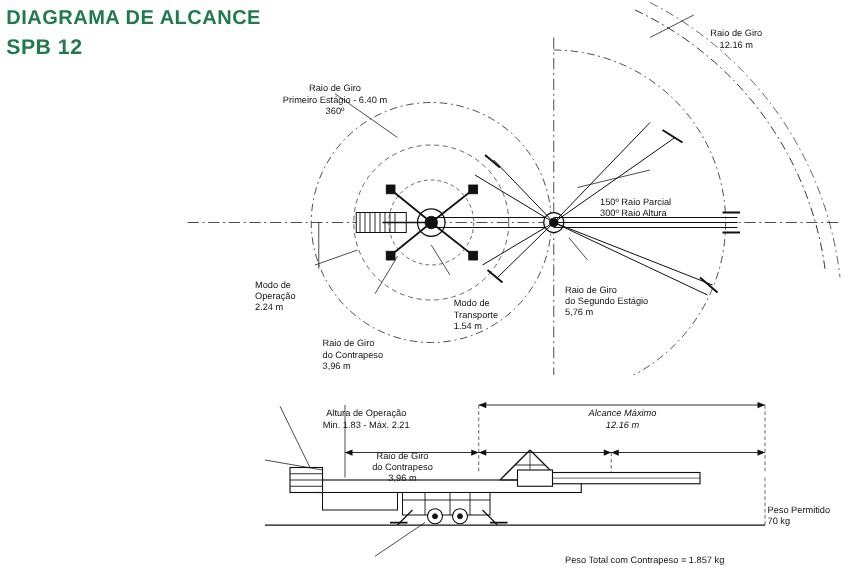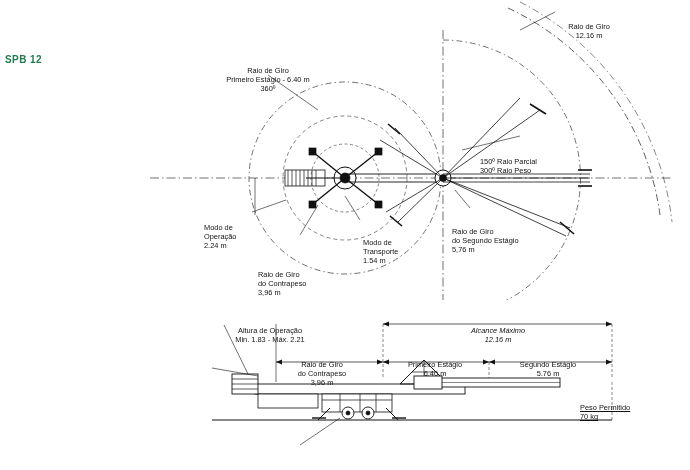--- a/index.html
+++ b/index.html
@@ -1,28 +1,29 @@
 <!DOCTYPE html>
 <html><head>
 <meta charset="utf-8">
 <style>
   html,body{margin:0;padding:0;}
   body{width:690px;height:470px;background:#ffffff;font-family:"Liberation Sans",sans-serif;overflow:hidden;position:relative;}
   #root{position:absolute;left:0;top:0;width:690px;height:470px;}
   .ttl1{position:absolute;left:5px;top:6px;font-size:16px;font-weight:bold;color:#1f7a4d;letter-spacing:.4px;}
-  .ttl2{position:absolute;left:5px;top:28px;font-size:10px;font-weight:bold;color:#1f7a4d;letter-spacing:.4px;margin-top:26px;}
+  .ttl2{position:absolute;left:5px;top:28px;font-size:17px;font-weight:bold;color:#1f7a4d;letter-spacing:.4px;}
   .lbl{position:absolute;font-size:7.4px;color:#111;line-height:9.2px;white-space:pre-line;margin-top:20px;}
   .lbl.c{text-align:center;}
   svg{position:absolute;left:0;top:0;}
 </style>
 </head>
 <body>
 
 <div id="root">
 
+  <div class="ttl1">DIAGRAMA DE ALCANCE</div>
   <div class="ttl2">SPB 12</div>
 
   <svg width="690" height="300">
     <g stroke="#111" fill="none" stroke-width="0.7">
 
       <path d="M 508 8 A 268 268 0 0 1 660 215" stroke="#333" stroke-width="0.8" stroke-dasharray="7 3 1.5 3"></path>
       <path d="M 520 2 A 282 282 0 0 1 672 222" stroke="#333" stroke-width="0.6" stroke-dasharray="7 3 1.5 3"></path>
 
       <path d="M 443 40 A 138 138 0 1 1 442 316" stroke="#333" stroke-width="0.7" stroke-dasharray="6 3 1.5 3"></path>
 
@@ -98,21 +99,21 @@
       <line x1="255" y1="178" x2="255" y2="215" stroke="#111" stroke-width="0.6"></line>
     </g>
   </svg>
 
   <div class="lbl c" style="left:549px;top:2px;width:80px;">Raio de Giro
 12.16 m</div>
   <div class="lbl c" style="left:198px;top:46px;width:140px;">Raio de Giro
 Primeiro Estágio - 6.40 m
 360º</div>
   <div class="lbl" style="left:480px;top:137px;width:110px;">150º Raio Parcial
-300º Raio Peso</div>
+300º Raio Altura</div>
   <div class="lbl" style="left:452px;top:207px;width:110px;">Raio de Giro
 do Segundo Estágio
 5,76 m</div>
   <div class="lbl" style="left:204px;top:203px;width:70px;">Modo de
 Operação
 2.24 m</div>
   <div class="lbl" style="left:363px;top:218px;width:70px;">Modo de
 Transporte
 1.54 m</div>
   <div class="lbl" style="left:258px;top:250px;width:90px;">Raio de Giro
@@ -180,27 +181,24 @@
       <path d="M 383 62 l -6 -2.5 v5 z" fill="#111" stroke="none"></path>
 
       <line x1="276" y1="48" x2="276" y2="24" stroke="#111" stroke-width="0.6"></line>
 
       <line x1="612" y1="82" x2="612" y2="120" stroke="#111" stroke-width="0.5" stroke-dasharray="3 2"></line>
 
       <line x1="300" y1="145" x2="340" y2="118" stroke="#111" stroke-width="0.6"></line>
     </g>
   </svg>
 
-  <div class="lbl c" style="left:210px;top:306px;width:120px;">Altura de Operação
+  <div class="lbl c" style="left:233px;top:306px;width:120px;">Altura de Operação
 Min. 1.83 - Máx. 2.21</div>
   <div class="lbl c" style="left:282px;top:340px;width:80px;">Raio de Giro
 do Contrapeso
 3,96 m</div>
   <div class="lbl c" style="left:430px;top:306px;width:136px;font-style:italic;">Alcance Máximo
 12.16 m</div>
-  <div class="lbl c" style="left:385px;top:340px;width:100px;">Primeiro Estágio
-6.40 m</div>
-  <div class="lbl c" style="left:495px;top:340px;width:106px;">Segundo Estágio
-5.76 m</div>
-  <div class="lbl" style="left:580px;top:383px;width:74px;text-decoration:underline;">Peso Permitido
+  <div class="lbl" style="left:614px;top:383px;width:74px;">Peso Permitido
 70 kg</div>
+  <div class="lbl" style="left:452px;top:423px;width:200px;">Peso Total com Contrapeso = 1.857 kg</div>
 
 </div>
 
 </body></html>

